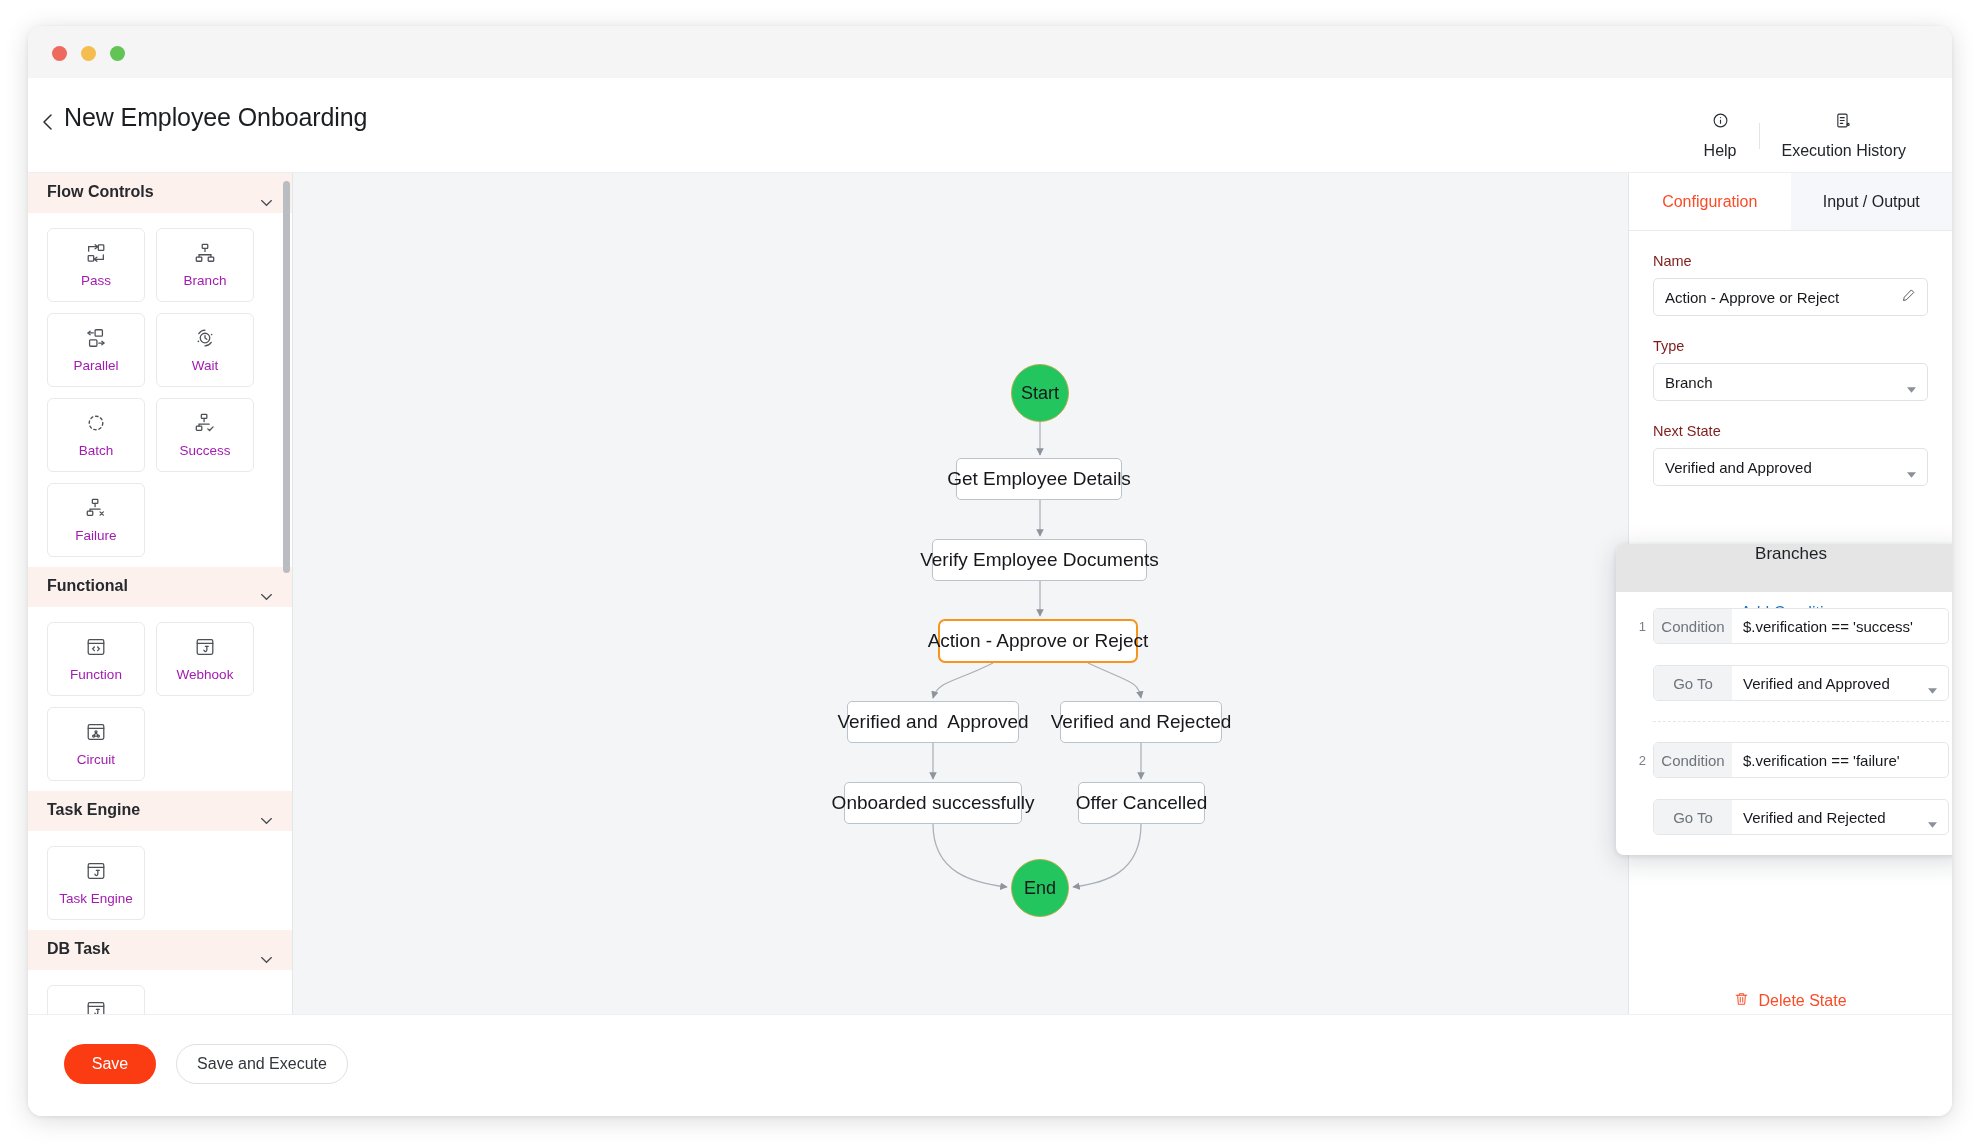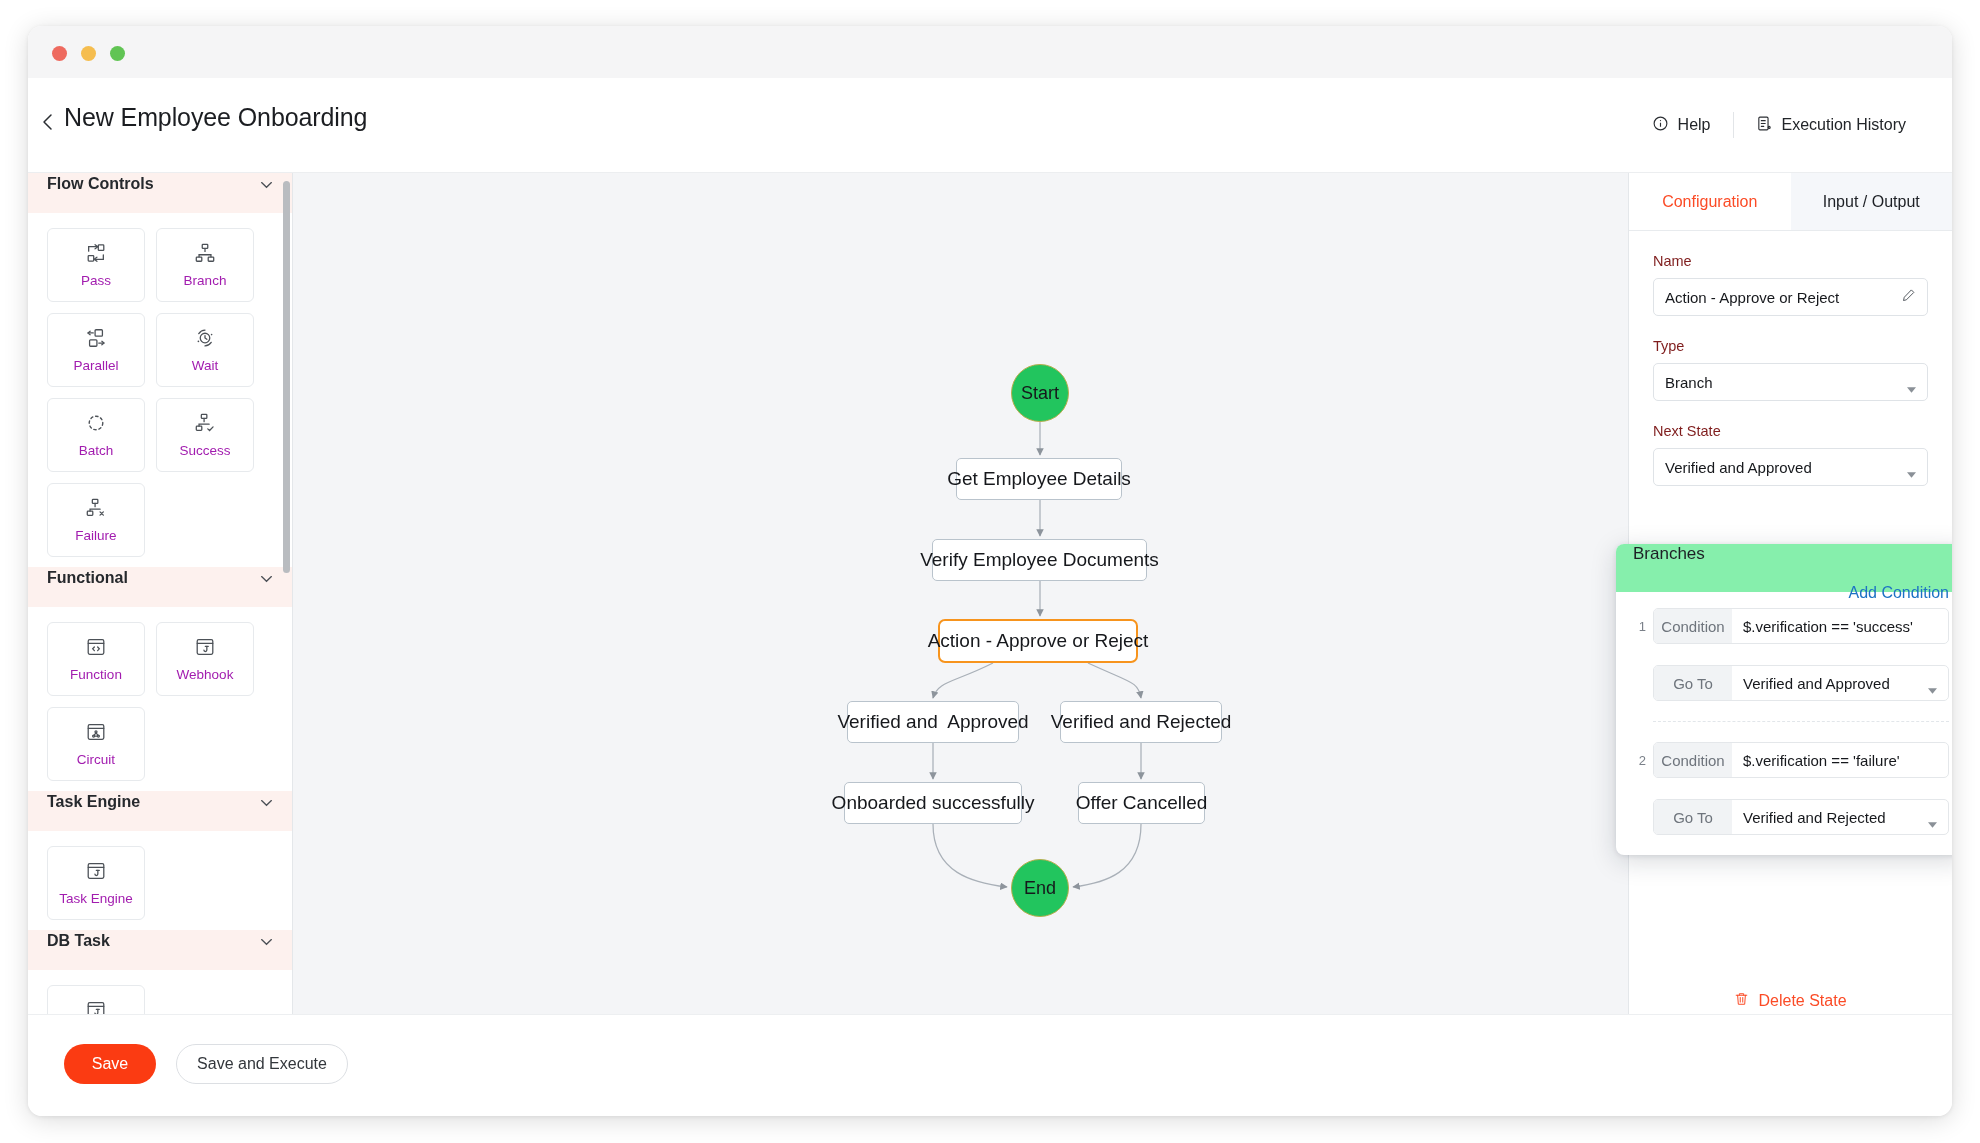--- a/index.html
+++ b/index.html
@@ -49,35 +49,35 @@
     background:#ffffff; overflow:hidden; display:flex;
   }
   .vt-seg {
     flex:1; display:flex; align-items:center; justify-content:center;
     font-size:16px; cursor:pointer;
   }
   .vt-seg.active { background:#fdeeea; color:#fb4b26; font-weight:bold; }
   .vt-seg.idle   { background:#ffffff; color:#6b7178; }
 
   #headeractions { position:absolute; right:24px; top:34px; display:flex; align-items:center; gap:0px; }
-  .hdr-btn { display:flex; align-items:center; gap:9px; font-size:16px; color:#222529; cursor:pointer; padding:0 22px; }
+  .hdr-btn { display:flex; align-items:center; gap:9px; font-size:16px; color:#222529; cursor:pointer; padding:0 22px;flex-direction:column; }
   .hdr-div { width:1px; height:26px; background:#e2e5e8; }
 
   
   #body { position:absolute; left:0; top:147px; width:100%; height:894px; }
 
   
   #sidebar {
     position:absolute; left:0; top:0; width:265px; height:100%;
     background:#ffffff; border-right:1px solid #e4e7ea; overflow:hidden;
   }
   #sidebar-scroll { position:absolute; inset:0; overflow:hidden; }
   .cat-header {
-    height:40px; background:#fdf1ee; display:flex; align-items:flex-start;
-    padding:2px 19px; justify-content:space-between; cursor:pointer;
+    height:40px; background:#fdf1ee; display:flex; align-items:flex-end;
+    padding:12px 19px; justify-content:space-between; cursor:pointer;
   }
   .cat-header .cat-title { font-size:16px; font-weight:bold; color:#26292d; }
   .chev { width:13px; height:8px; }
   .tilegrid { display:flex; flex-wrap:wrap; gap:11px; padding:15px 19px 10px 19px; }
   .tile {
     width:98px; height:74px; border:1px solid #e7eaed; border-radius:6px;
     background:#fff; display:flex; flex-direction:column;
     align-items:center; justify-content:center; gap:9px; cursor:pointer;
   }
   .tile .tlabel { font-size:13.5px; color:#a21caf; }
@@ -139,22 +139,22 @@
   }
 
   
   #branches {
     position:absolute; left:1588px; top:518px; width:350px;
     background:#ffffff; border-radius:8px;
     box-shadow:0 6px 26px rgba(20,30,50,0.17), 0 1px 5px rgba(20,30,50,0.10);
     overflow:hidden; z-index:20;
   }
   #br-head {
-    height:48px; background:#86efac; display:flex; align-items:flex-start;
-    justify-content:space-between; padding:0 17px;
+    height:48px; background:#e5e5e5; display:flex; align-items:center;
+    justify-content:space-between; padding:0 17px;flex-direction:column;
   }
   #br-head .br-title { font-size:17px; color:#1d2025; }
   #br-head .br-add { font-size:16px; color:#1c72c4; cursor:pointer;margin-top:40px; }
   #br-body { padding:16px 17px 20px 17px; }
   .br-row { display:flex; align-items:center; gap:7px; }
   .br-index { width:13px; font-size:13px; color:#7a8089; text-align:right; }
   .combo {
     flex:1; display:flex; height:36px; border:1px solid #e4e7ea;
     border-radius:5px; overflow:hidden; background:#fff; cursor:pointer;
   }

